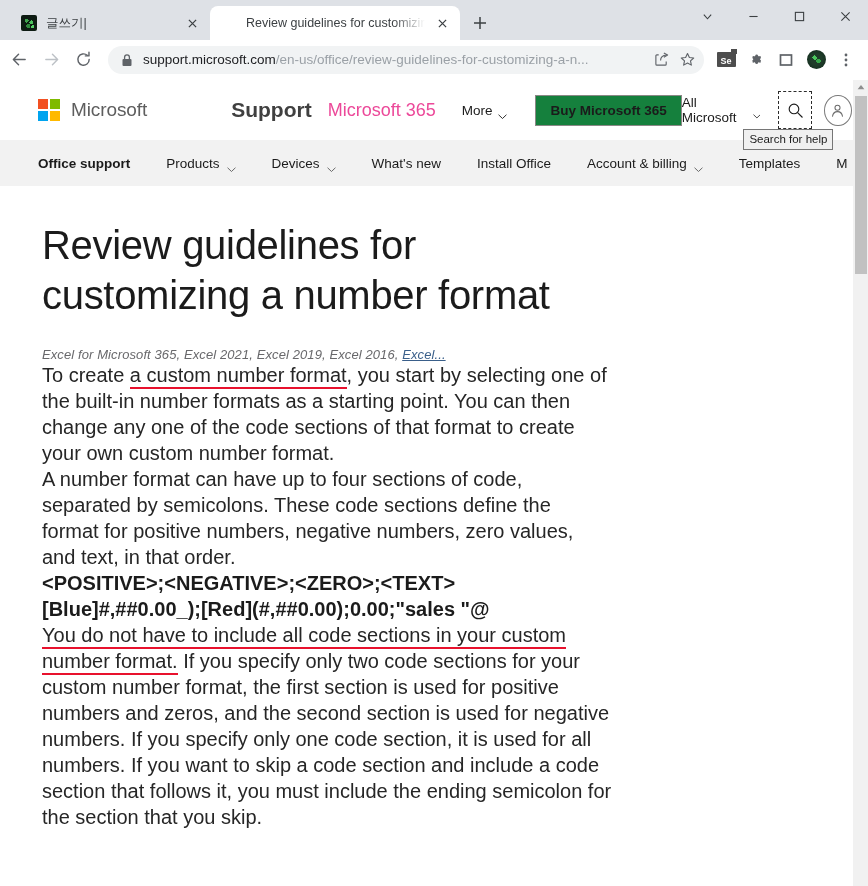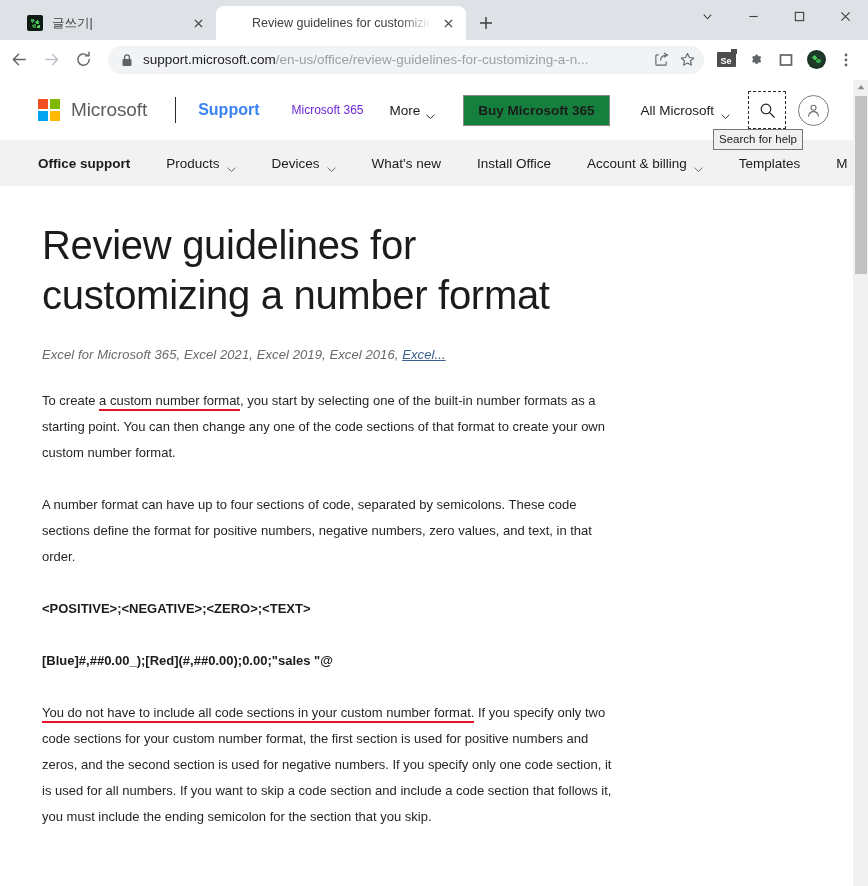--- a/index.html
+++ b/index.html
@@ -17,21 +17,21 @@
     background: #ffffff;
     position: relative;
   }
 
   
   .tabstrip {
     height: 40px;
     background: #dee1e6;
     display: flex;
     align-items: flex-end;
-    padding-left: 16px;
+    padding-left: 10px;
     position: relative;
     flex: 0 0 40px;
   }
   .tab {
     height: 34px;
     display: flex;
     align-items: center;
     gap: 9px;
     padding: 0 9px 0 11px;
     font-size: 12.5px;
@@ -248,28 +248,29 @@
     color: #5e5e5e;
     letter-spacing: -0.1px;
     font-family: "Liberation Sans", sans-serif;
   }
   .hdr-divider {
     width: 1px; height: 26px;
     background: #2b2b2b;
     margin: 0 22px 0 28px;
   }
   .hdr-support {
-    font-size: 16px;
+    font-size: 21px;
     font-weight: bold;
-    color: #3b82f6;
+    color: #404040;
+    margin-left: 34px;
   }
   .hdr-link {
-    font-size: 12px;
-    color: #6d28d9;
-    margin-left: 32px;
+    font-size: 18px;
+    color: #ec4899;
+    margin-left: 16px;
     white-space: nowrap;
   }
   .hdr-more {
     font-size: 13.5px;
     color: #1b1b1b;
     margin-left: 26px;
     display: flex; align-items: center; gap: 6px;
   }
   .chev { width: 9px; height: 6px; display: inline-block; }
   .buy-btn {
@@ -363,22 +364,21 @@
     font-size: 13px;
     font-style: italic;
     color: #68686b;
     letter-spacing: 0.1px;
   }
   .applies-to a {
     color: #3a5f8a;
     text-decoration: underline;
   }
   .body-p {
-    margin-top: 26px;
-    font-size: 13px;
+    font-size: 20px;
     line-height: 26px;
     color: #262626;
     max-width: 570px;
   }
   .body-p.code {
     font-weight: bold;
     color: #1b1b1b;
   }
   .redline {
     border-bottom: 2px solid #e8112d;

